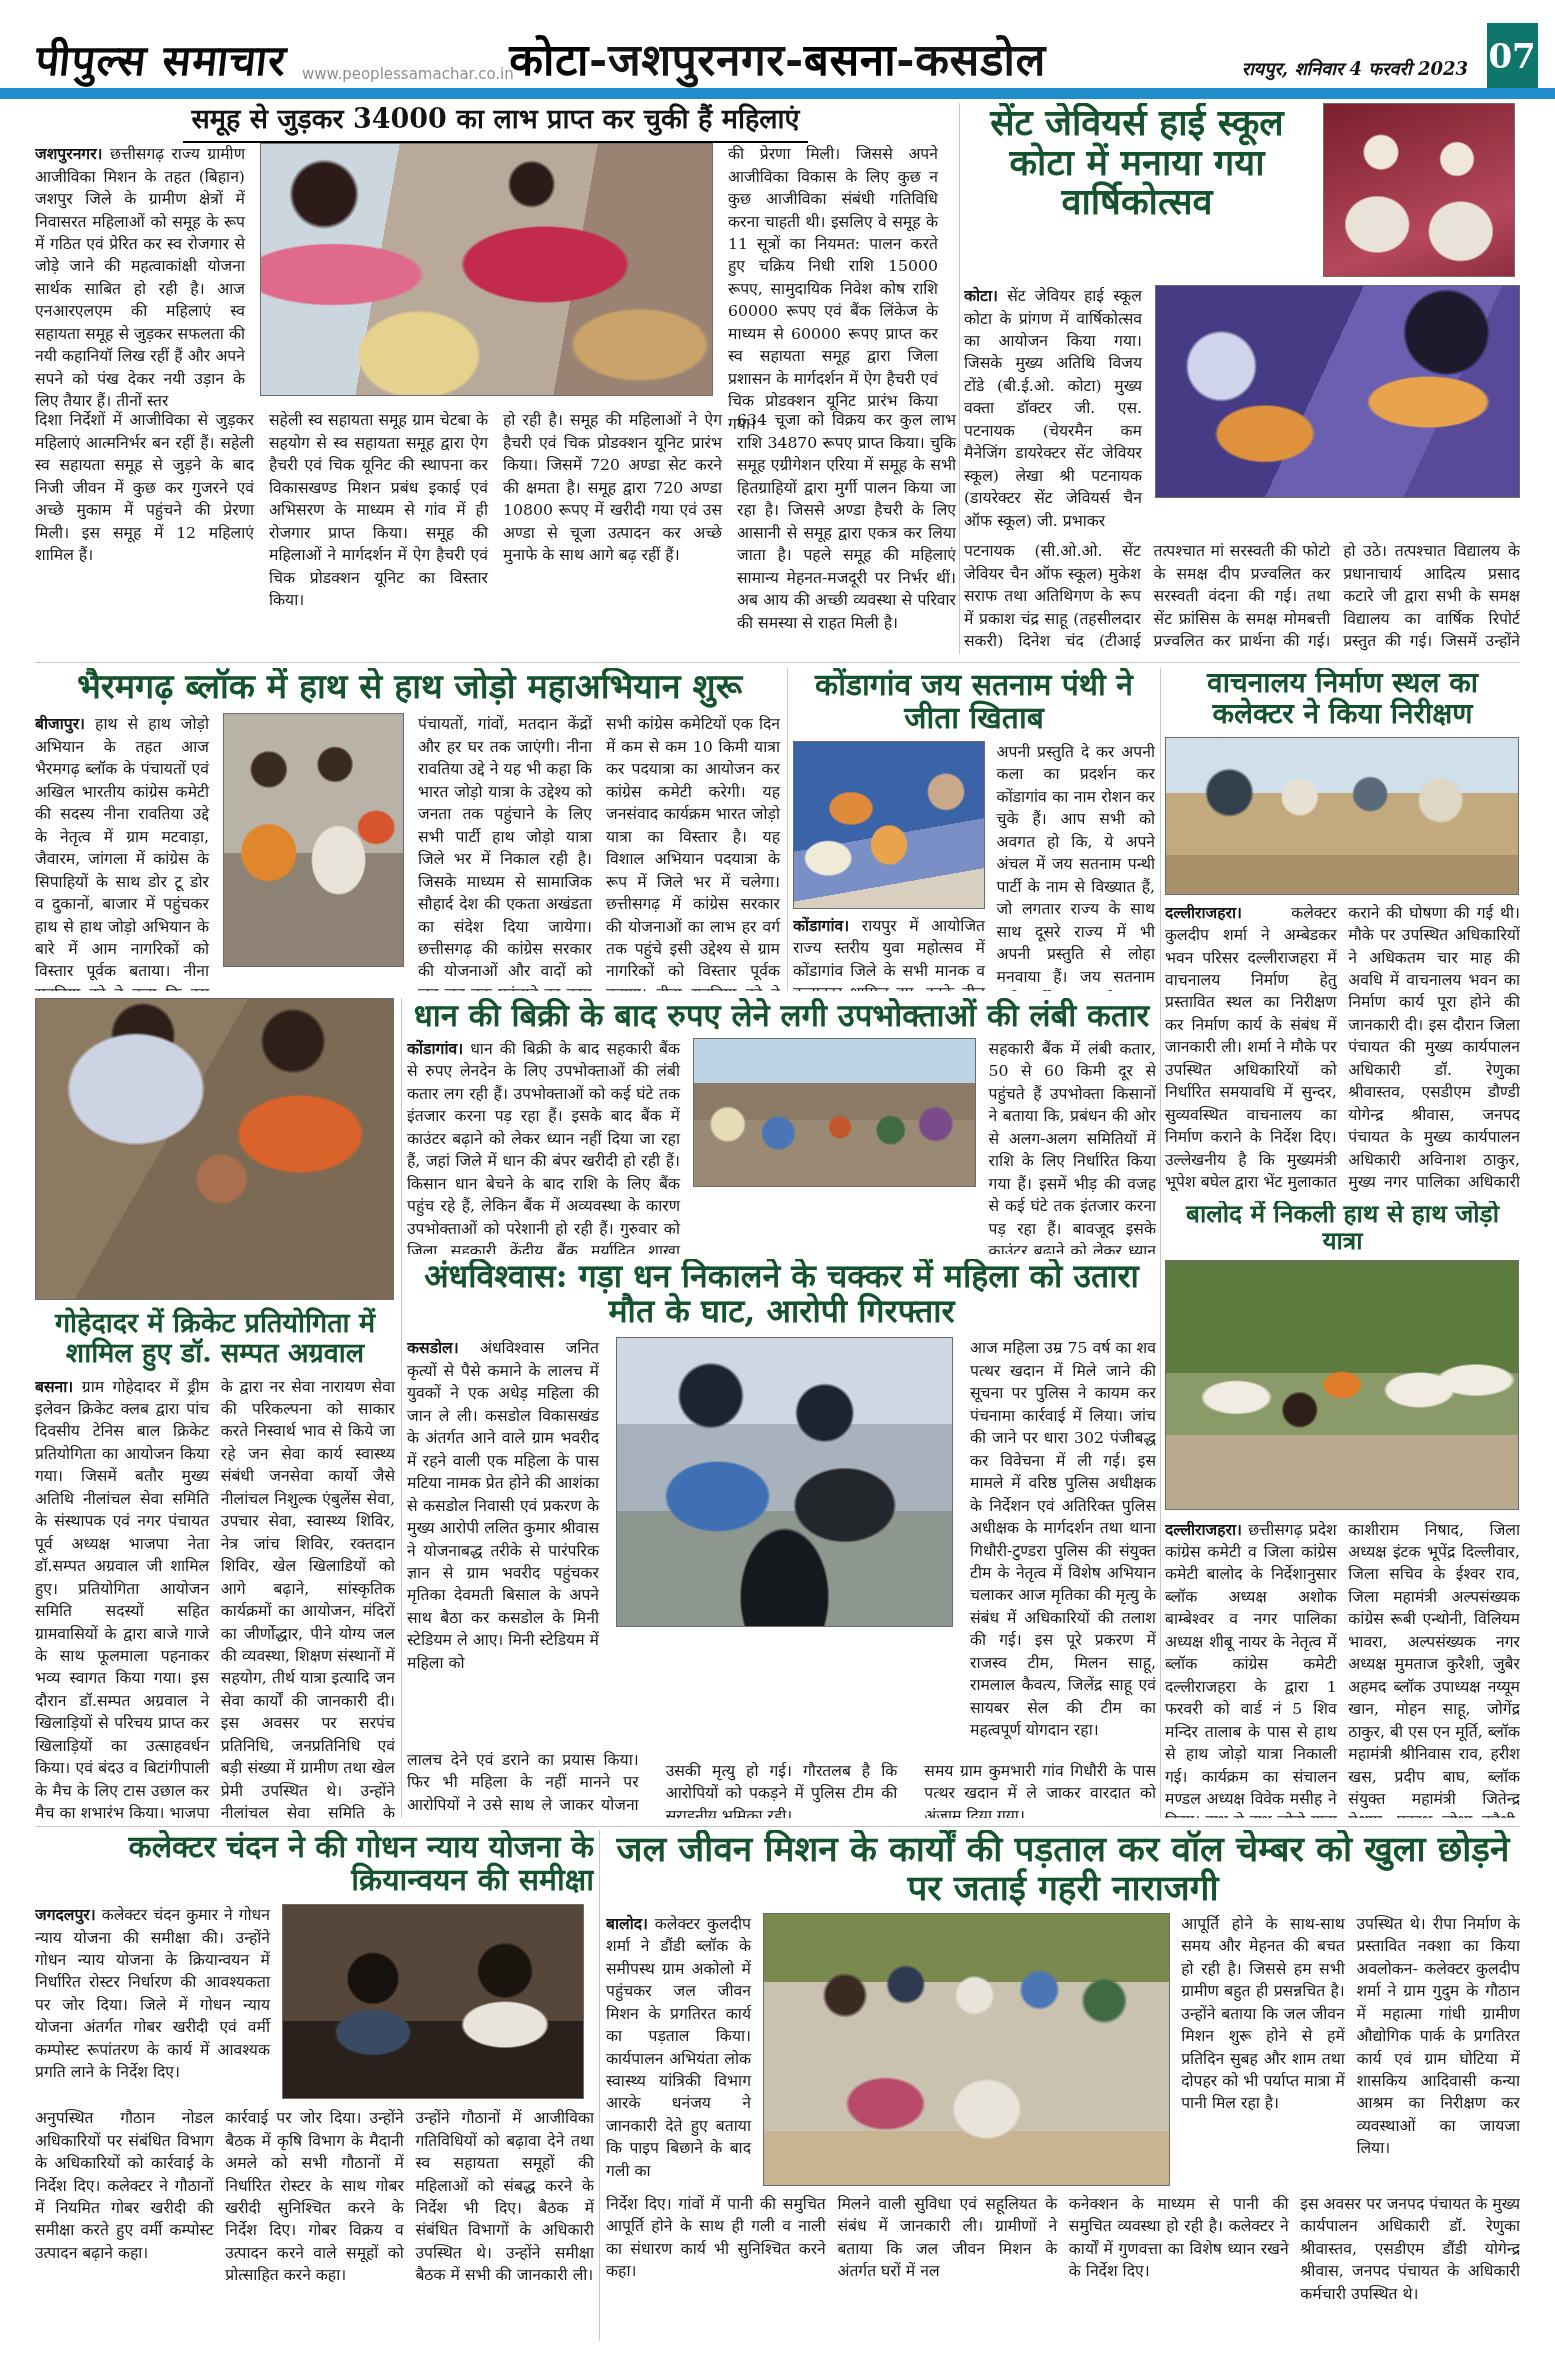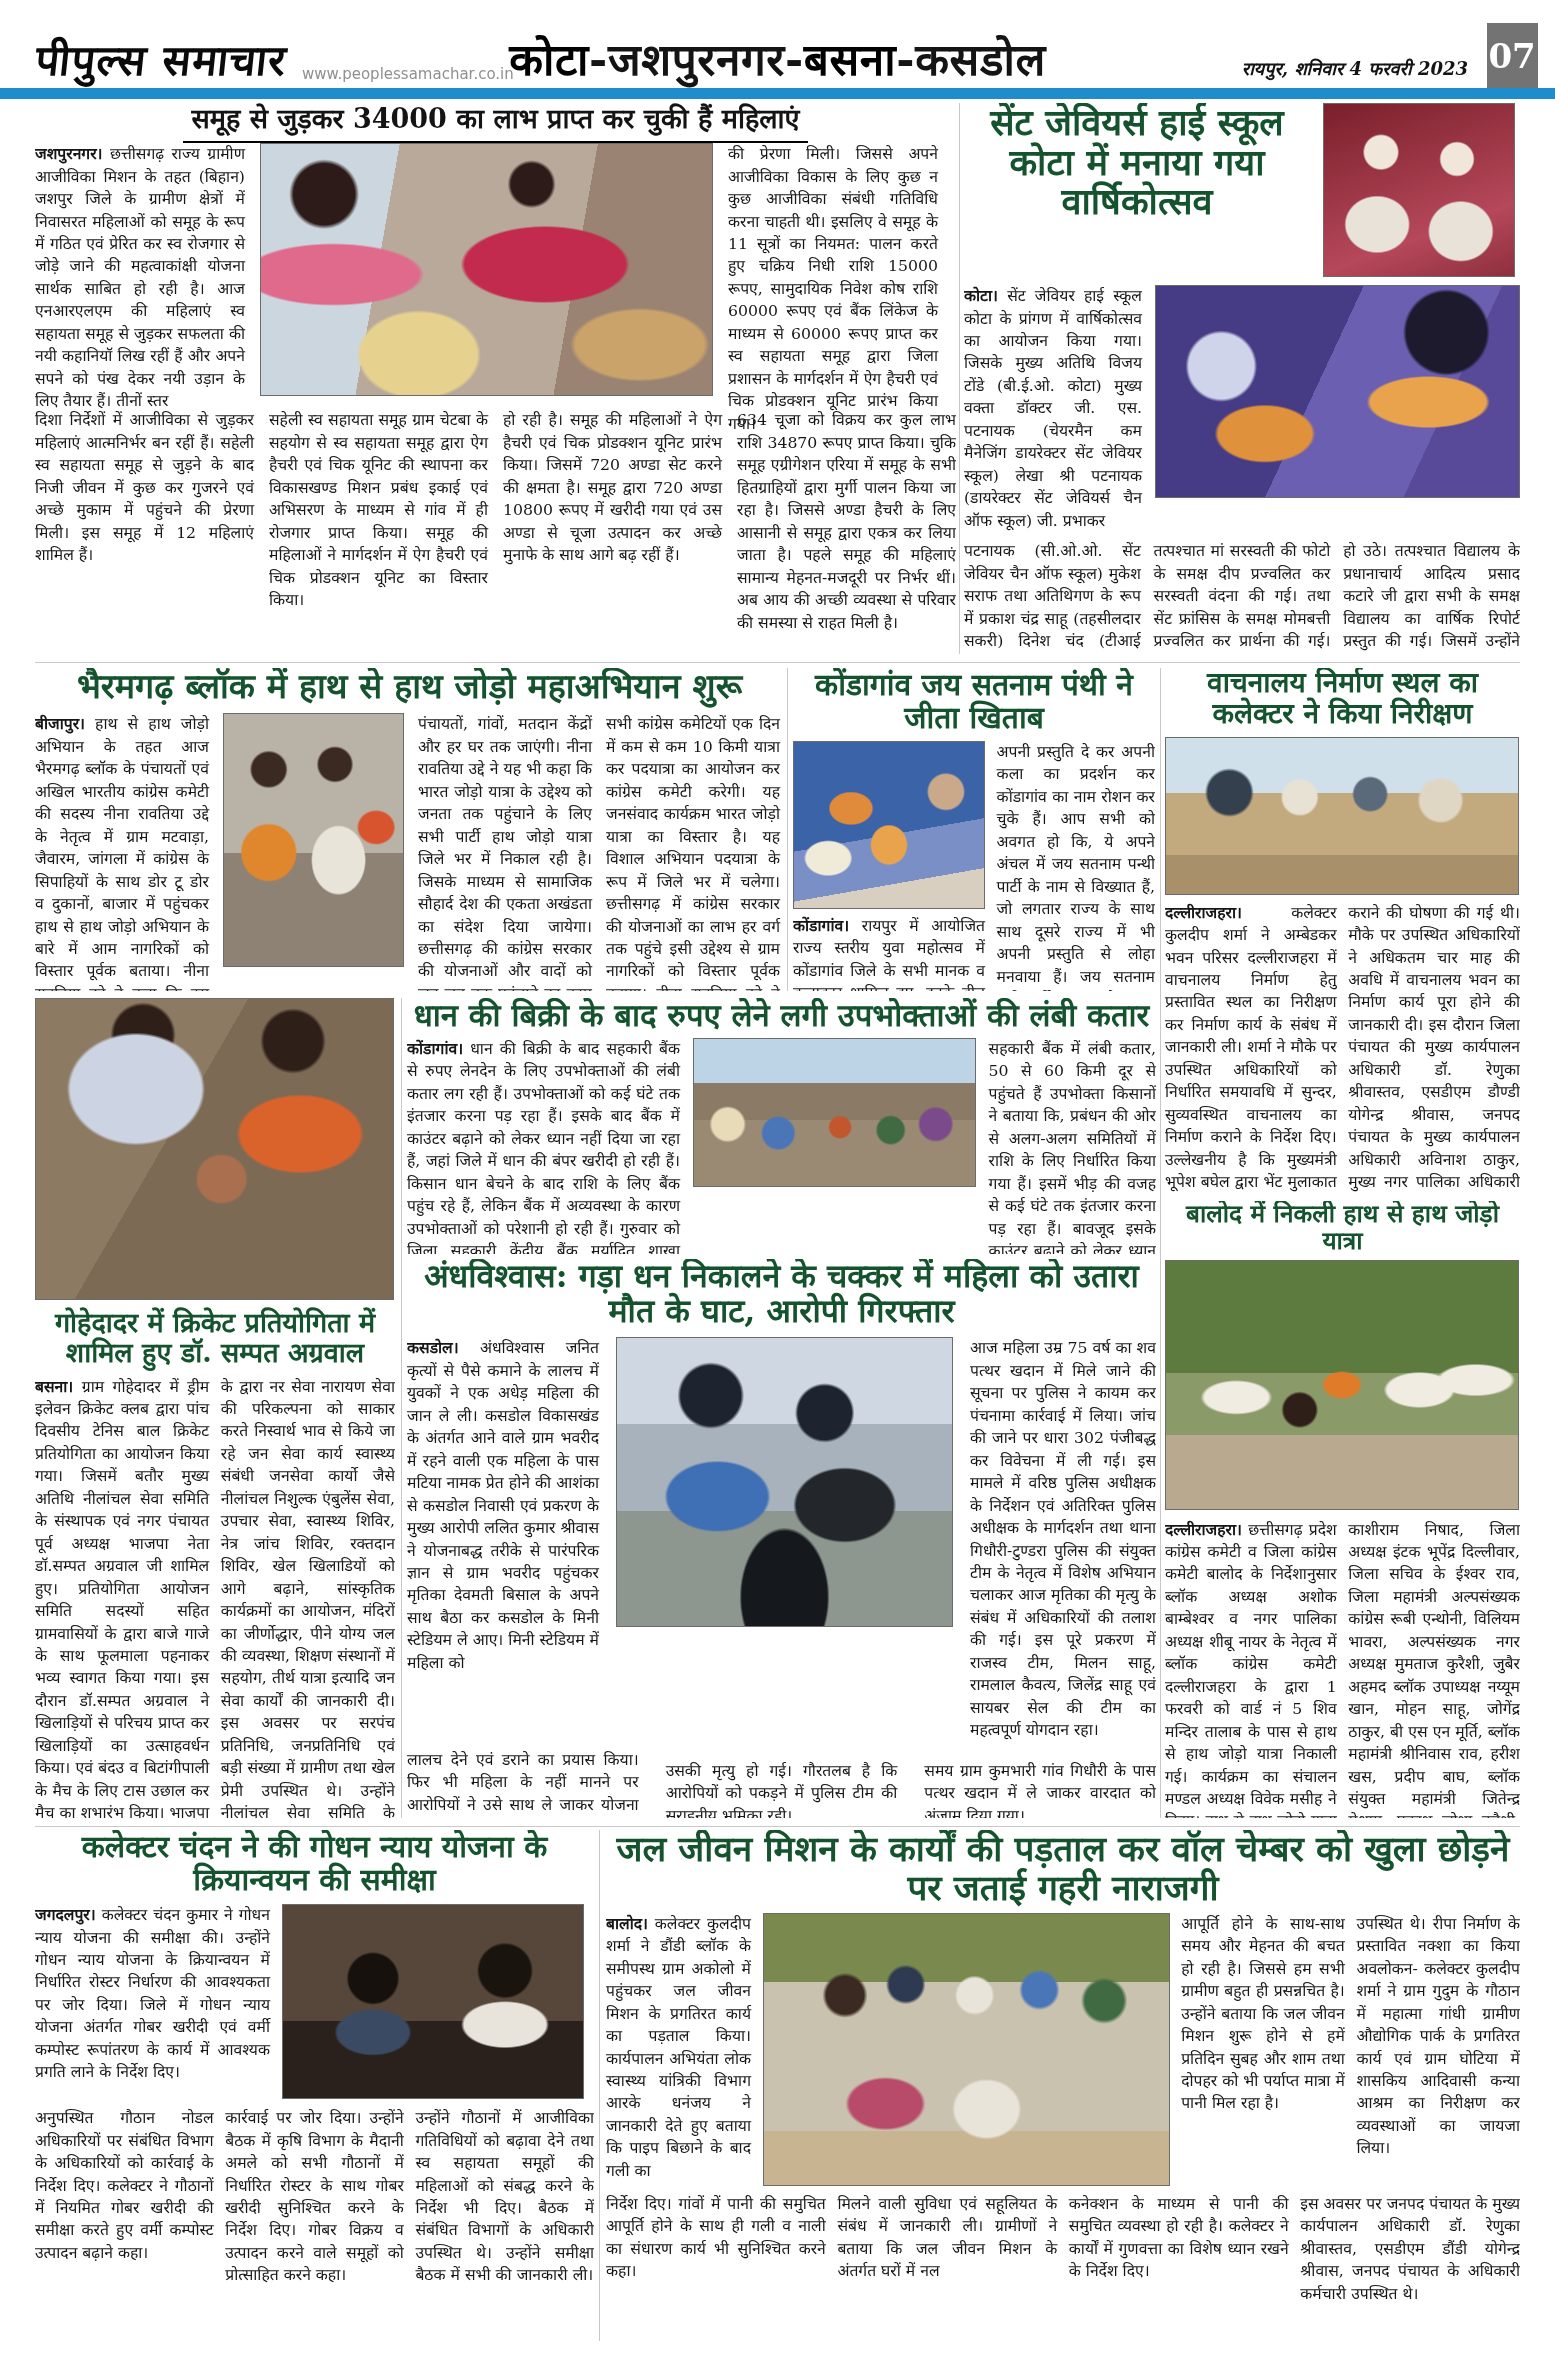--- a/index.html
+++ b/index.html
@@ -8,21 +8,21 @@
   
   .masthead{position:absolute;left:0;top:0;width:1555px;height:98px;}
   .logo{position:absolute;left:36px;top:30px;font-size:42px;font-weight:bold;color:#0a0a0a;
         transform:skewX(-6deg);letter-spacing:1.2px;white-space:nowrap;}
   .website{position:absolute;left:302px;top:65px;font-size:15px;color:#8f8f8f;
         font-family:"DejaVu Sans","Liberation Sans",sans-serif;}
   .edition{position:absolute;left:0;right:0;top:28px;text-align:center;font-size:44px;
         font-weight:bold;letter-spacing:0.6px;}
   .edition .red{color:#000000;}
   .dateline-top{position:absolute;right:87px;top:56px;font-size:18px;font-weight:bold;font-style:italic;}
-  .pagebox{position:absolute;right:17.4px;top:23px;width:51px;height:65px;background:#737373;
+  .pagebox{position:absolute;right:17.4px;top:23px;width:51px;height:65px;background:#0f766e;
         color:#ffffff;font-size:34px;font-weight:bold;display:flex;align-items:center;justify-content:center;}
   .bluebar{position:absolute;left:0;top:88px;width:1555px;height:10.5px;background:#1f8ccc;}
   
   .art{position:absolute;overflow:hidden;}
   .hl{font-weight:bold;color:#14532d;text-align:center;line-height:1.1;margin:0;}
   .bt{font-size:15.7px;line-height:1.43;text-align:justify;margin:0;color:#161616;}
   .dl{font-weight:bold;}
   .photo{border:0.6px solid #6b6b6b;flex:none;box-sizing:border-box;}
   .kwrap{text-align:center;}
   .kicker{display:inline-block;font-size:27px;font-weight:bold;border-bottom:2.9px solid #000;
@@ -157,21 +157,21 @@
       radial-gradient(ellipse at 20% 55%, #f0ece2 0 8%, transparent 9%),
       radial-gradient(ellipse at 50% 50%, #e07b2a 0 7%, transparent 8%),
       radial-gradient(ellipse at 72% 52%, #f0ece2 0 9%, transparent 10%),
       radial-gradient(ellipse at 88% 48%, #f0ece2 0 8%, transparent 9%),
       radial-gradient(circle at 38% 60%, #2e2019 0 6%, transparent 7%),
       linear-gradient(180deg,#5d7a3f 0 45%,#8a9a68 45% 70%,#b9a98e 70%);}
   #artG .grow{display:flex;gap:11.6px;margin-top:8.1px;}
   #artG .grow .bt{flex:1;}
   
   #artI{left:35px;top:1830px;width:559px;height:511px;}
-  #artI h2{font-size:30px;}
+  #artI h2{font-size:30px;text-align:right;}
   #artI .irow{display:flex;gap:11.6px;margin-top:8.1px;}
   #artI .i1{width:235px;flex:none;}
   .photoI{width:302px;height:195px;
     background:
       radial-gradient(circle at 30% 38%, #17110d 0 10%, transparent 11%),
       radial-gradient(circle at 74% 34%, #1a140f 0 10%, transparent 11%),
       radial-gradient(ellipse at 74% 62%, #e8e4dc 0 13%, transparent 14%),
       radial-gradient(ellipse at 30% 66%, #3a4a63 0 12%, transparent 13%),
       linear-gradient(180deg,#57473a 0 60%,#2a211c 60%);}
   #artI .ibottom{display:flex;gap:11.6px;margin-top:8.1px;}

